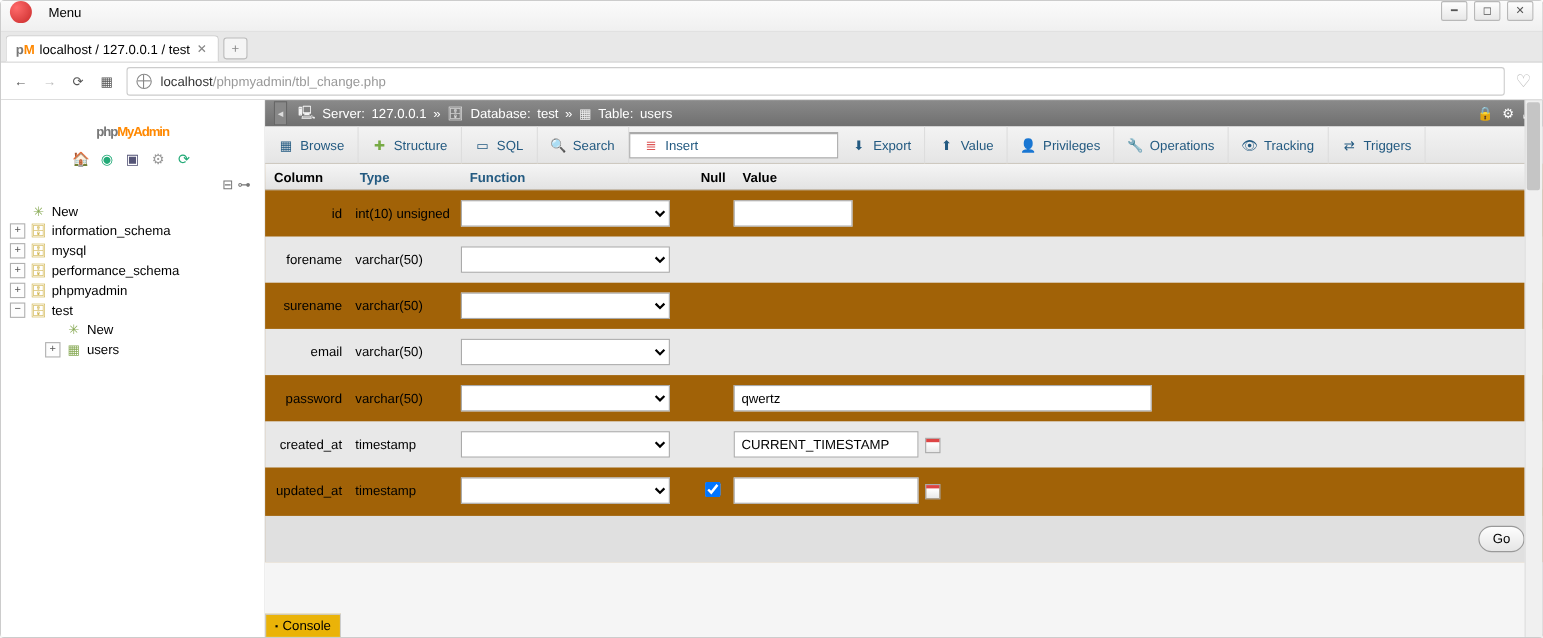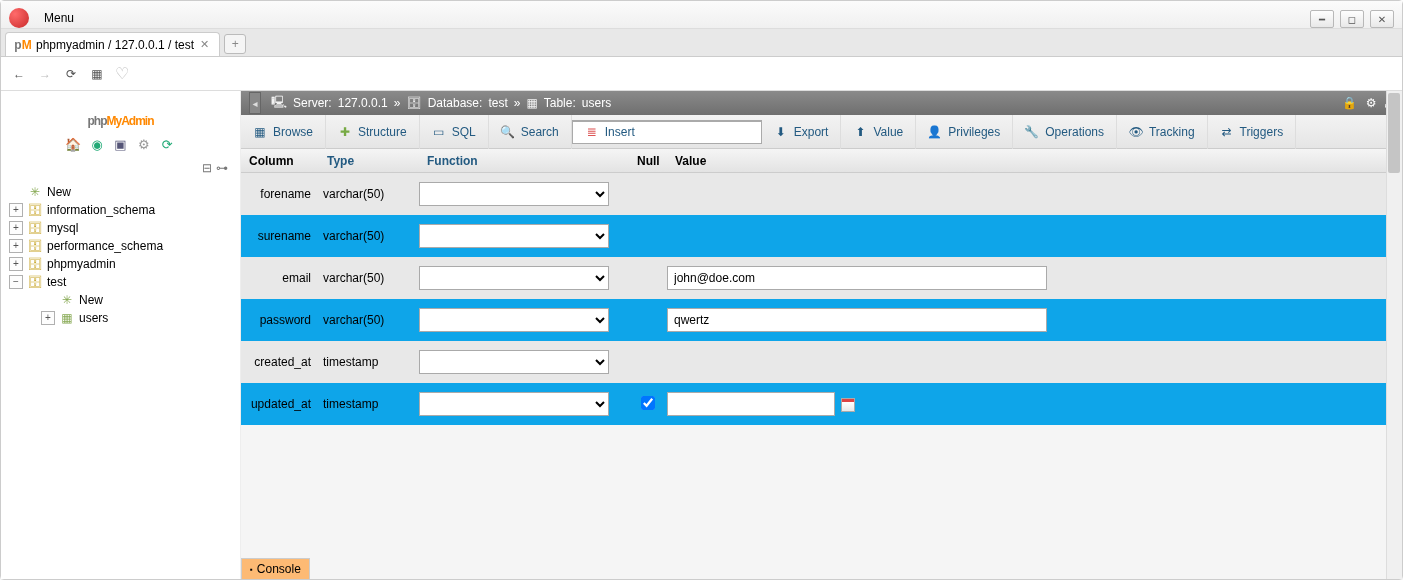--- a/index.html
+++ b/index.html
@@ -1,18 +1,18 @@
 <!DOCTYPE html>
 <html><head>
 <meta charset="utf-8">
 <style>
 *{box-sizing:border-box;margin:0;padding:0;font-family:"Segoe UI",Tahoma,sans-serif;font-size:12px}
 body{background:#fff;overflow:hidden}
 .wrap{width:1403px;height:580px;position:relative;background:#fff;border:1px solid #ccc;border-radius:4px;box-shadow:0 1px 3px rgba(0,0,0,.1)}
-.ttl{height:28px;background:linear-gradient(#fbfbfb,#f0f0f0);border-bottom:1px solid #ddd;display:flex;align-items:flex-end;padding:0 8px}
+.ttl{height:28px;background:linear-gradient(#fbfbfb,#f0f0f0);border-bottom:1px solid #ddd;display:flex;align-items:flex-start;padding:0 8px}
 .opera{width:20px;height:20px;background:radial-gradient(circle at 30% 30%,#ff6b6b,#c92a2a);border-radius:50%;margin-right:6px}
 .menub{padding:2px 8px;border:1px solid transparent;border-radius:2px}
 .winbtns{margin-left:auto;display:flex;gap:6px}
 .winb{width:24px;height:18px;border:1px solid #b8b8b8;border-radius:2px;background:linear-gradient(#fefefe,#e8e8e8);display:flex;align-items:center;justify-content:center;font-size:10px;color:#555}
 .tabs{height:28px;background:#e8e8e8;display:flex;align-items:flex-end;padding-left:4px;border-bottom:1px solid #ccc}
 .tab{height:24px;background:#fff;border:1px solid #ccc;border-bottom:none;border-radius:4px 4px 0 0;padding:0 10px;display:flex;align-items:center;gap:6px;margin-right:2px}
 .favico{width:14px;height:14px;display:inline-flex;align-items:center;justify-content:center;font-size:9px;font-weight:bold}
 .favico .p{color:#777}.favico .m{color:#f80}
 .tabx{color:#888;font-size:11px}
 .newtab{width:22px;height:20px;border:1px solid #bbb;border-radius:3px;background:#f5f5f5;display:flex;align-items:center;justify-content:center;color:#888;margin-left:2px;margin-bottom:2px}
@@ -41,39 +41,39 @@
 .dbico{color:#c9a830;font-size:12px}
 .main{flex:1;display:flex;flex-direction:column;background:#f5f5f5;position:relative}
 .bc{height:24px;background:linear-gradient(#8a8a8a,#6f6f6f);color:#fff;display:flex;align-items:center;padding:0 8px;gap:6px;font-size:12px}
 .bc .arr{width:12px;height:22px;background:#888;border:1px solid #666;display:flex;align-items:center;justify-content:center;color:#ddd;font-size:10px;margin-right:4px}
 .bc .sico{font-size:12px;opacity:.9}
 .bcr{margin-left:auto;display:flex;gap:8px;align-items:center}
 .toptabs{height:34px;background:linear-gradient(#f3f3f3,#e5e5e5);display:flex;align-items:center;border-bottom:1px solid #ccc}
 .tt{height:34px;padding:0 12px;display:flex;align-items:center;gap:6px;border-right:1px solid #ddd;color:#235a81;cursor:pointer}
 .tt.sel{background:#fff;border-top:2px solid #aaa}
 .tt .ic{width:14px;height:14px;display:inline-flex;align-items:center;justify-content:center}
-.tbl{background:#0ea5e9}
+.tbl{background:#a16207}
 .thd{height:24px;background:linear-gradient(#f5f5f5,#e3e3e3);border-bottom:1px solid #ccc;display:flex;align-items:center;font-weight:bold}
 .thd div{padding:0 8px}
 .row{display:flex;align-items:center;min-height:42px;padding:6px 0}
 .row.alt{background:#e8e8e8}
 .ccol{width:78px;text-align:right;padding-right:8px}
 .ctyp{width:100px;padding-left:4px}
 .cfun{width:210px}
 .cnul{width:38px;text-align:center}
 .cval{flex:1;padding-right:12px}
 .sel{width:190px;height:24px;border:1px solid #aaa;background:#fff}
 .inp{height:24px;border:1px solid #aaa;padding:0 6px;background:#fff}
 .inp.sm{width:108px}.inp.lg{width:380px}.inp.md{width:168px}
 .chk{width:14px;height:14px}
 .cal{display:inline-block;width:14px;height:14px;margin-left:6px;vertical-align:middle;background:linear-gradient(#fff 30%,#e8e8e8);border:1px solid #aaa;position:relative}
 .cal:before{content:"";position:absolute;top:0;left:0;right:0;height:3px;background:#d44}
 .go{height:42px;background:#e0e0e0;display:flex;align-items:center;justify-content:flex-end;padding:0 16px;margin-top:2px}
 .gob{padding:4px 12px;border:1px solid #999;border-radius:12px;background:linear-gradient(#fefefe,#e5e5e5);cursor:pointer}
-.cons{position:absolute;bottom:0;left:0;padding:3px 8px;background:#fdba74;border:1px solid #ccc;border-bottom:none;font-size:11px;display:flex;align-items:center;gap:4px}
+.cons{position:absolute;bottom:0;left:0;padding:3px 8px;background:#eab308;border:1px solid #ccc;border-bottom:none;font-size:11px;display:flex;align-items:center;gap:4px}
 .cons:before{content:"▪";font-size:8px}
 .scr{position:absolute;right:0;top:0;width:16px;height:100%;background:#f0f0f0;border-left:1px solid #ddd}
 .thumb{position:absolute;right:2px;top:2px;width:12px;height:80px;background:#c5c5c5;border-radius:2px}
 a.lnk{color:#235a81;text-decoration:none}
 </style>
 </head>
 <body>
 
 <div class="wrap">
  <div class="ttl">
@@ -85,31 +85,35 @@
    <div class="winb">✕</div>
   </div>
  </div>
 
  <div class="tabs">
   <div class="tab">
    <span class="favico">
           <span class="p">p</span>
           <span class="m">M</span>
         </span>
-   <span>phpmyadmin / 127.0.0.1 / test</span>
+   <span>localhost / 127.0.0.1 / test</span>
    <span class="tabx">✕</span>
   </div>
   <div class="newtab">+</div>
  </div>
 
  <div class="addr">
   <div class="navico">←</div>
   <div class="navico" style="color:#bbb">→</div>
   <div class="navico">⟳</div>
   <div class="navico">▦</div>
+  <div class="urlbar">
+   <span class="globe"></span>
+   <span class="url"><span>localhost</span><span class="dim">/phpmyadmin/tbl_change.php</span></span>
+  </div>
   <div class="heart">♡</div>
  </div>
 
  <div class="content">
   <div class="sidebar">
    <div class="logo"><span class="ph">php</span><span class="my">MyAdmin</span></div>
    <div class="sicons">
     <span>🏠</span>
     <span style="color:#2a7">◉</span>
     <span style="color:#557">▣</span>
@@ -234,60 +238,70 @@
 
    <div class="tbl">
     <div class="thd">
      <div class="ccol" style="text-align:left;padding-left:8px">Column</div>
      <div class="ctyp"><a class="lnk">Type</a></div>
      <div class="cfun"><a class="lnk">Function</a></div>
      <div class="cnul">Null</div>
      <div class="cval">Value</div>
     </div>
     <div id="rows">
+            <div class="row">
+              <div class="ccol">id</div>
+              <div class="ctyp">int(10) unsigned</div>
+              <div class="cfun"><select class="sel"></select></div>
+              <div class="cnul"></div>
+              <div class="cval"><input class="inp sm" value="" style=""></div>
+            </div>
             <div class="row alt">
               <div class="ccol">forename</div>
               <div class="ctyp">varchar(50)</div>
               <div class="cfun"><select class="sel"></select></div>
               <div class="cnul"></div>
             </div>
             <div class="row">
               <div class="ccol">surename</div>
               <div class="ctyp">varchar(50)</div>
               <div class="cfun"><select class="sel"></select></div>
               <div class="cnul"></div>
             </div>
             <div class="row alt">
               <div class="ccol">email</div>
               <div class="ctyp">varchar(50)</div>
               <div class="cfun"><select class="sel"></select></div>
               <div class="cnul"></div>
-              <div class="cval"><input class="inp lg" value="john@doe.com" style=""></div>
             </div>
             <div class="row">
               <div class="ccol">password</div>
               <div class="ctyp">varchar(50)</div>
               <div class="cfun"><select class="sel"></select></div>
               <div class="cnul"></div>
               <div class="cval"><input class="inp lg" value="qwertz" style=""></div>
             </div>
             <div class="row alt">
               <div class="ccol">created_at</div>
               <div class="ctyp">timestamp</div>
               <div class="cfun"><select class="sel"></select></div>
               <div class="cnul"></div>
+              <div class="cval"><input class="inp md" value="CURRENT_TIMESTAMP" style=""><span class="cal"></span></div>
             </div>
             <div class="row">
               <div class="ccol">updated_at</div>
               <div class="ctyp">timestamp</div>
               <div class="cfun"><select class="sel"></select></div>
               <div class="cnul"><input type="checkbox" class="chk" checked="" style=""></div>
               <div class="cval"><input class="inp md" value="" style=""><span class="cal"></span></div>
             </div>
           </div>
+    <div class="go">
+     <button class="gob">Go</button>
+    </div>
    </div>
 
    <div class="cons">
           <span>Console</span>
         </div>
    <div class="scr">
           <div class="thumb"></div>
         </div>
   </div>
  </div>

